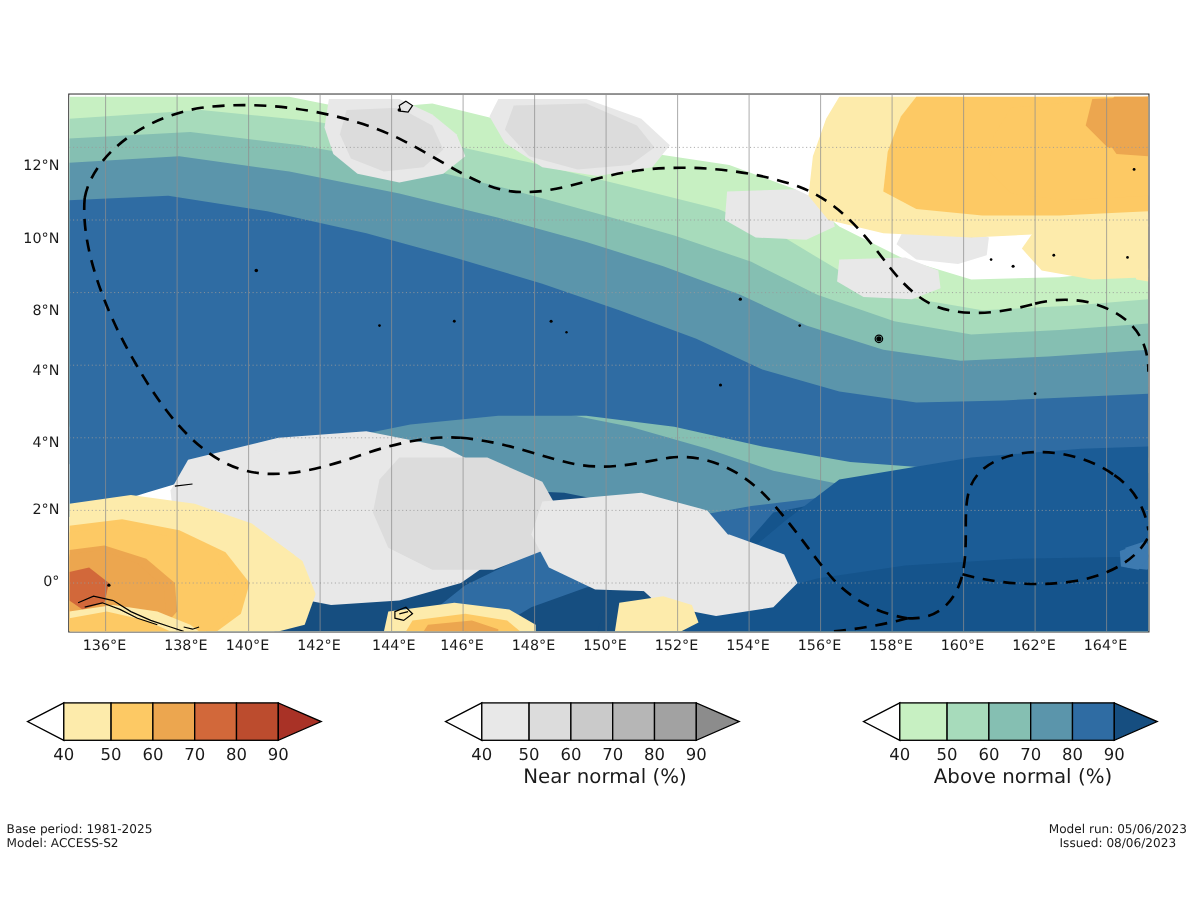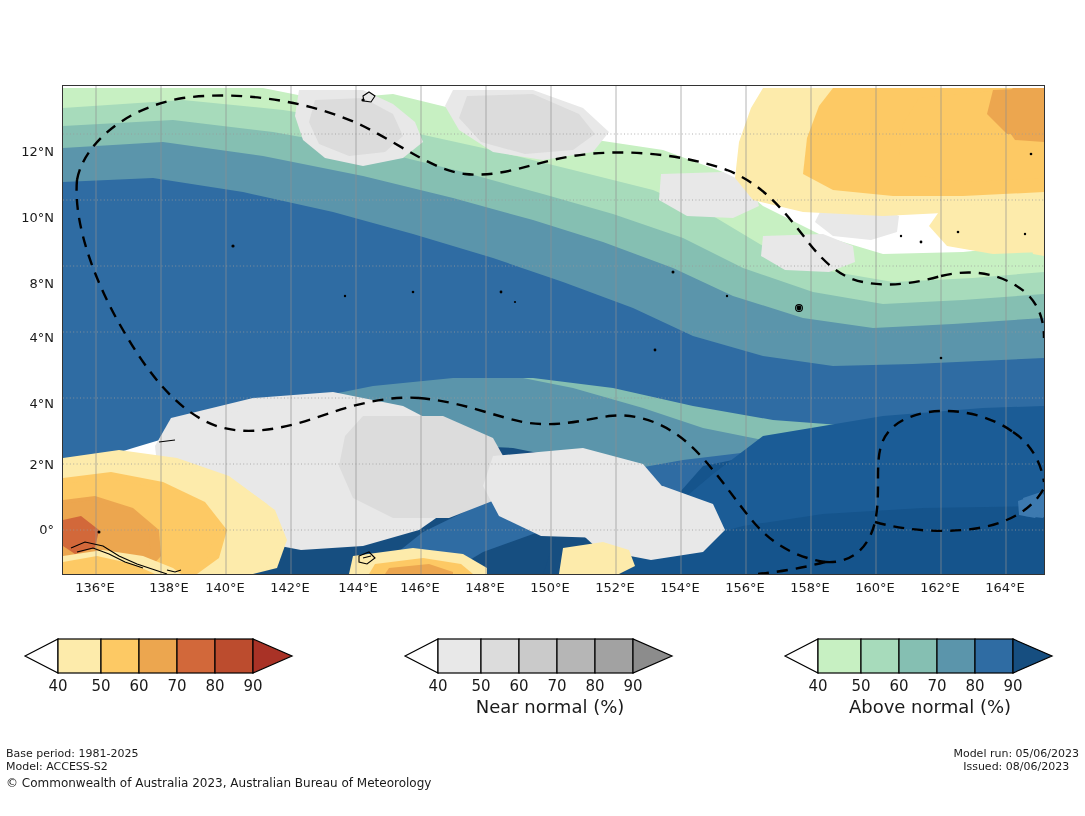--- a/index.html
+++ b/index.html
@@ -334,19 +334,18 @@
       <span class="cbtick" style="left:195px;">80</span>
       <span class="cbtick" style="left:233px;">90</span>
     </div>
     <div class="cbtitle">Above normal (%)</div>
   </div>
 
   <div class="foot-left">
     <div>Base period: 1981-2025</div>
     <div>Model: ACCESS-S2</div>
   </div>
-  <div class="foot-copy">© Commonwealth of Australia 2023, Australian Bureau of Meteorology</div>
   <div class="foot-right">
     <div>Model run: 05/06/2023</div>
     <div>Issued: 08/06/2023</div>
   </div>
 
 </div>
 
 </body></html>

